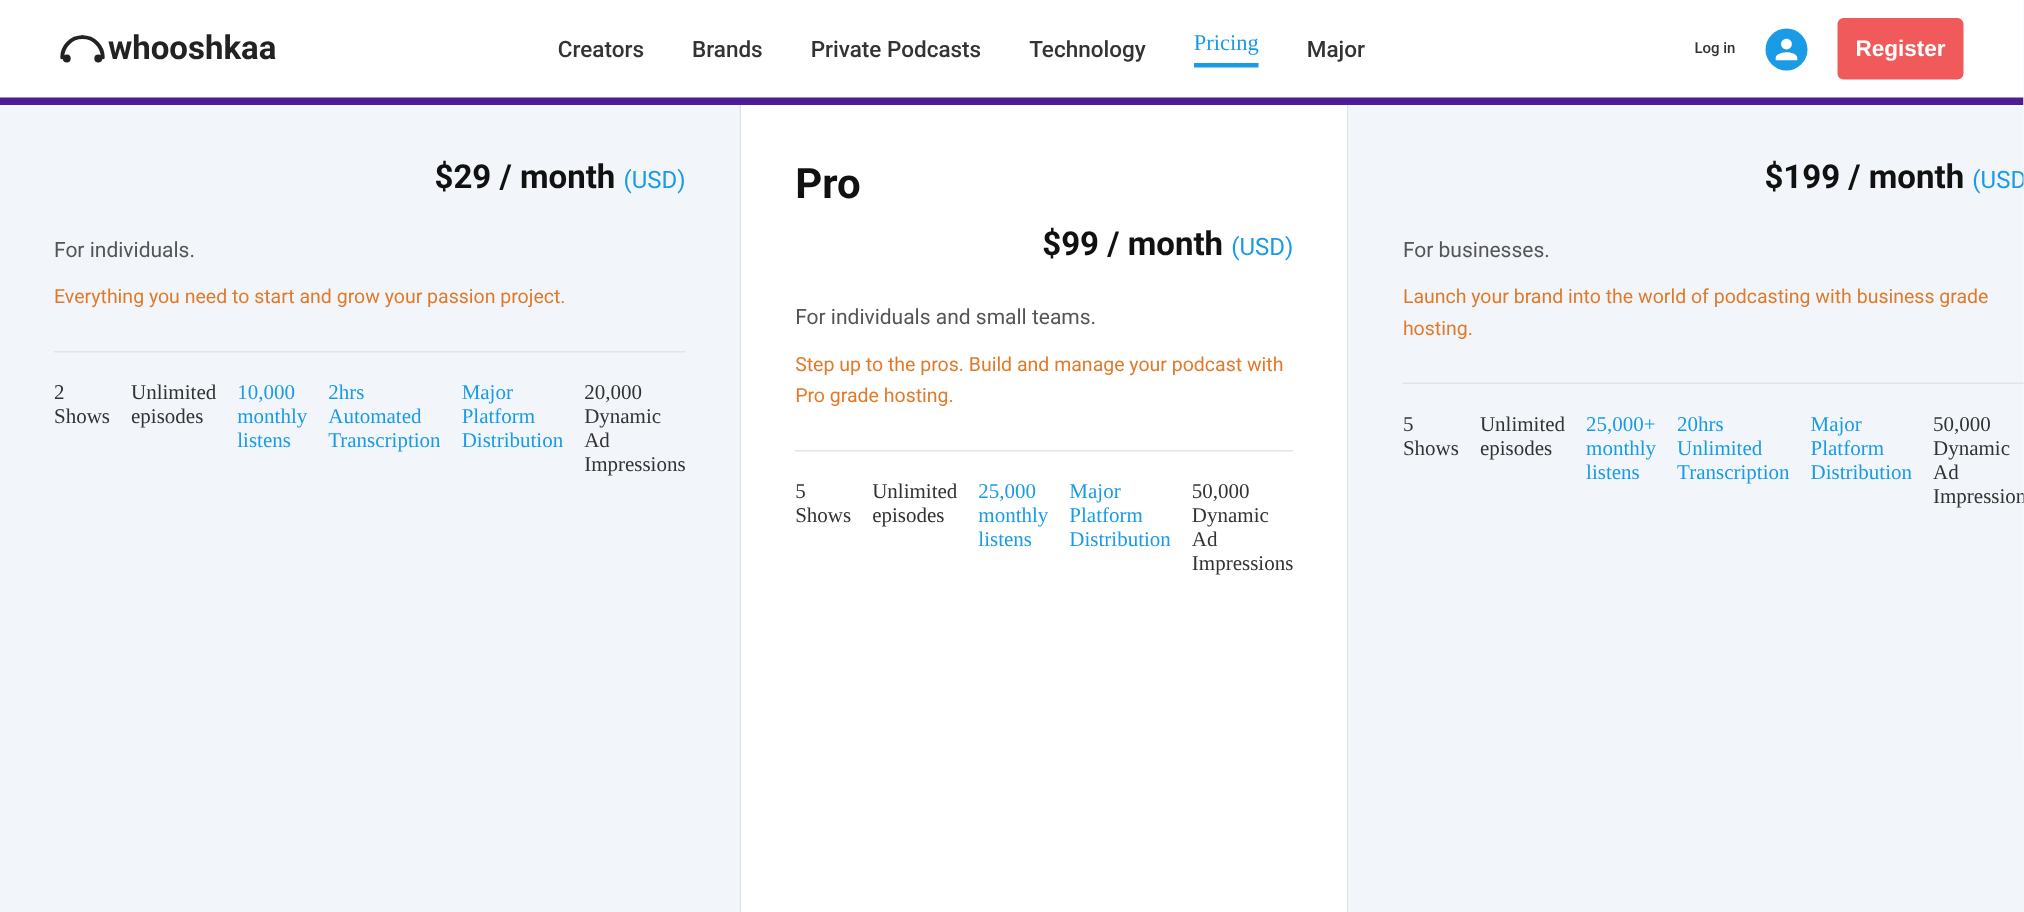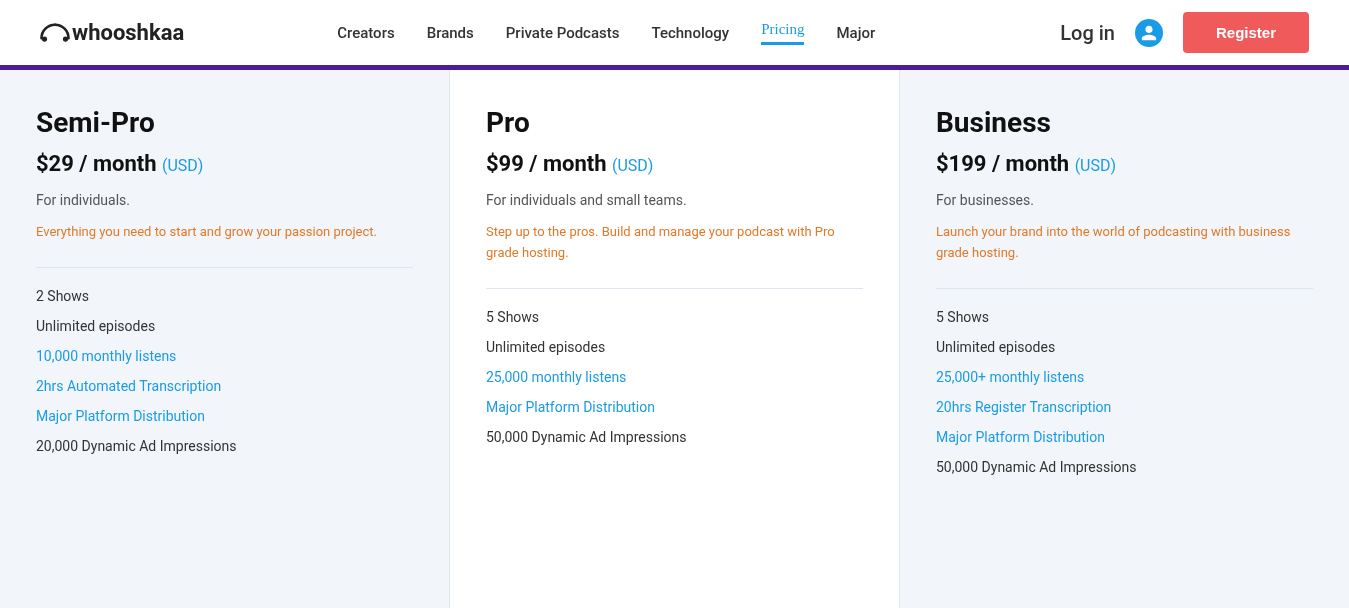--- a/index.html
+++ b/index.html
@@ -53,40 +53,40 @@
       font-family: Liberation Serif, serif;
     }
     .nav-right {
       display: flex;
       align-items: center;
       gap: 20px;
     }
     .login-link {
       text-decoration: none;
       color: #333;
-      font-size: 20px;
+      font-size: 10px;
       font-weight: 500;
       margin-left: 32px;
     }
     .user-icon {
       width: 28px;
       height: 28px;
       border-radius: 50%;
       background: #1a9be6;
       display: flex;
       align-items: center;
       justify-content: center;
       color: white;
       font-size: 16px;
     }
     .register-btn {
       background: #f05a5a;
       color: white;
       border: none;
-      padding: 12px 33px;
+      padding: 12px 12px;
       font-size: 15px;
       font-weight: 600;
       cursor: pointer;
       border-radius: 4px;
     }
     .pricing-section {
       display: flex;
       padding: 0 0 0 0;
       background: #f2f6fa;
       min-height: 540px;
@@ -106,21 +106,22 @@
     .plan-name {
       font-size: 28px;
       font-weight: 700;
       color: #111;
       margin-bottom: 12px;
     }
     .plan-price {
       font-size: 22px;
       font-weight: 700;
       color: #111;
-      margin-bottom: 16px;
+      margin-bottom: 28px;
+      text-align: right;
     }
     .plan-price .usd {
       color: #1a9be6;
       font-size: 16px;
       font-weight: 400;
     }
     .plan-audience {
       font-size: 14px;
       color: #555;
       margin-bottom: 14px;
@@ -132,22 +133,23 @@
       margin-bottom: 24px;
     }
     .divider {
       border: none;
       border-top: 1px solid #dde6ef;
       margin: 20px 0;
     }
     .feature-list {
       list-style: none;
       display: flex;
-      flex-direction: column;
+      flex-direction: row;
       gap: 14px;
+      font-family: Liberation Serif, serif;
     }
     .feature-item {
       font-size: 14px;
       color: #333;
     }
     .feature-item.highlight {
       color: #1a9be6;
     }
   </style>
 </head>
@@ -179,21 +181,20 @@
       <svg xmlns="http://www.w3.org/2000/svg" width="18" height="18" viewBox="0 0 24 24" fill="white">
         <path d="M12 12c2.7 0 4.8-2.1 4.8-4.8S14.7 2.4 12 2.4 7.2 4.5 7.2 7.2 9.3 12 12 12zm0 2.4c-3.2 0-9.6 1.6-9.6 4.8v2.4h19.2v-2.4c0-3.2-6.4-4.8-9.6-4.8z"></path>
       </svg>
     </div>
     <button class="register-btn">Register</button>
   </div>
 </header>
 
 <div class="pricing-section" id="plan-container">
 <div class="plan-card">
-    <div class="plan-name">Semi-Pro</div>
     <div class="plan-price">
       $29 / month <span class="usd">(USD)</span>
     </div>
     <div class="plan-audience">For individuals.</div>
     <div class="plan-description">Everything you need to start and grow your passion project.</div>
     <hr class="divider">
     <ul class="feature-list">
       <li class="feature-item ">2 Shows</li>
         <li class="feature-item ">Unlimited episodes</li>
         <li class="feature-item highlight">10,000 monthly listens</li>
@@ -212,29 +213,28 @@
     <hr class="divider">
     <ul class="feature-list">
       <li class="feature-item ">5 Shows</li>
         <li class="feature-item ">Unlimited episodes</li>
         <li class="feature-item highlight">25,000 monthly listens</li>
         <li class="feature-item highlight">Major Platform Distribution</li>
         <li class="feature-item ">50,000 Dynamic Ad Impressions</li>
     </ul>
   </div>
     <div class="plan-card">
-    <div class="plan-name">Business</div>
     <div class="plan-price">
       $199 / month <span class="usd">(USD)</span>
     </div>
     <div class="plan-audience">For businesses.</div>
     <div class="plan-description">Launch your brand into the world of podcasting with business grade hosting.</div>
     <hr class="divider">
     <ul class="feature-list">
       <li class="feature-item ">5 Shows</li>
         <li class="feature-item ">Unlimited episodes</li>
         <li class="feature-item highlight">25,000+ monthly listens</li>
-        <li class="feature-item highlight">20hrs Register Transcription</li>
+        <li class="feature-item highlight">20hrs Unlimited Transcription</li>
         <li class="feature-item highlight">Major Platform Distribution</li>
         <li class="feature-item ">50,000 Dynamic Ad Impressions</li>
     </ul>
   </div>
   </div>
 
 </body></html>

